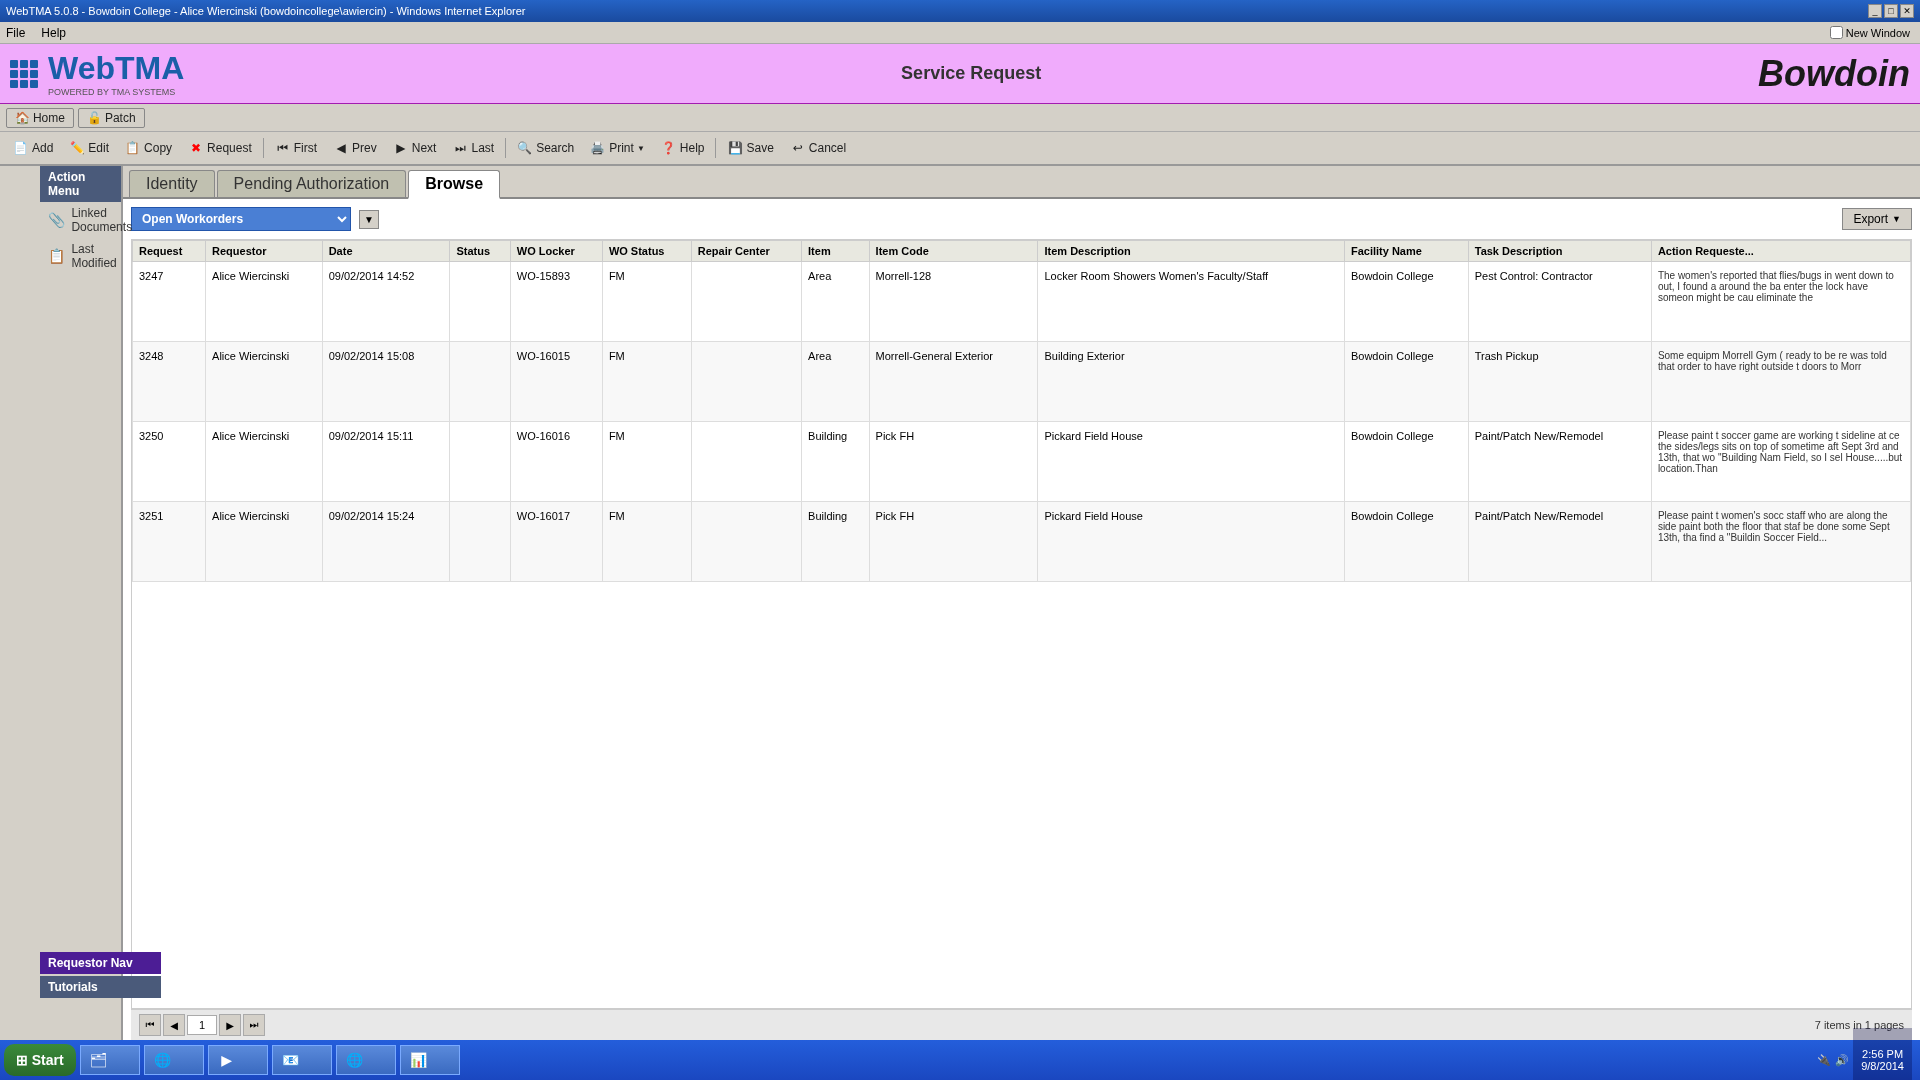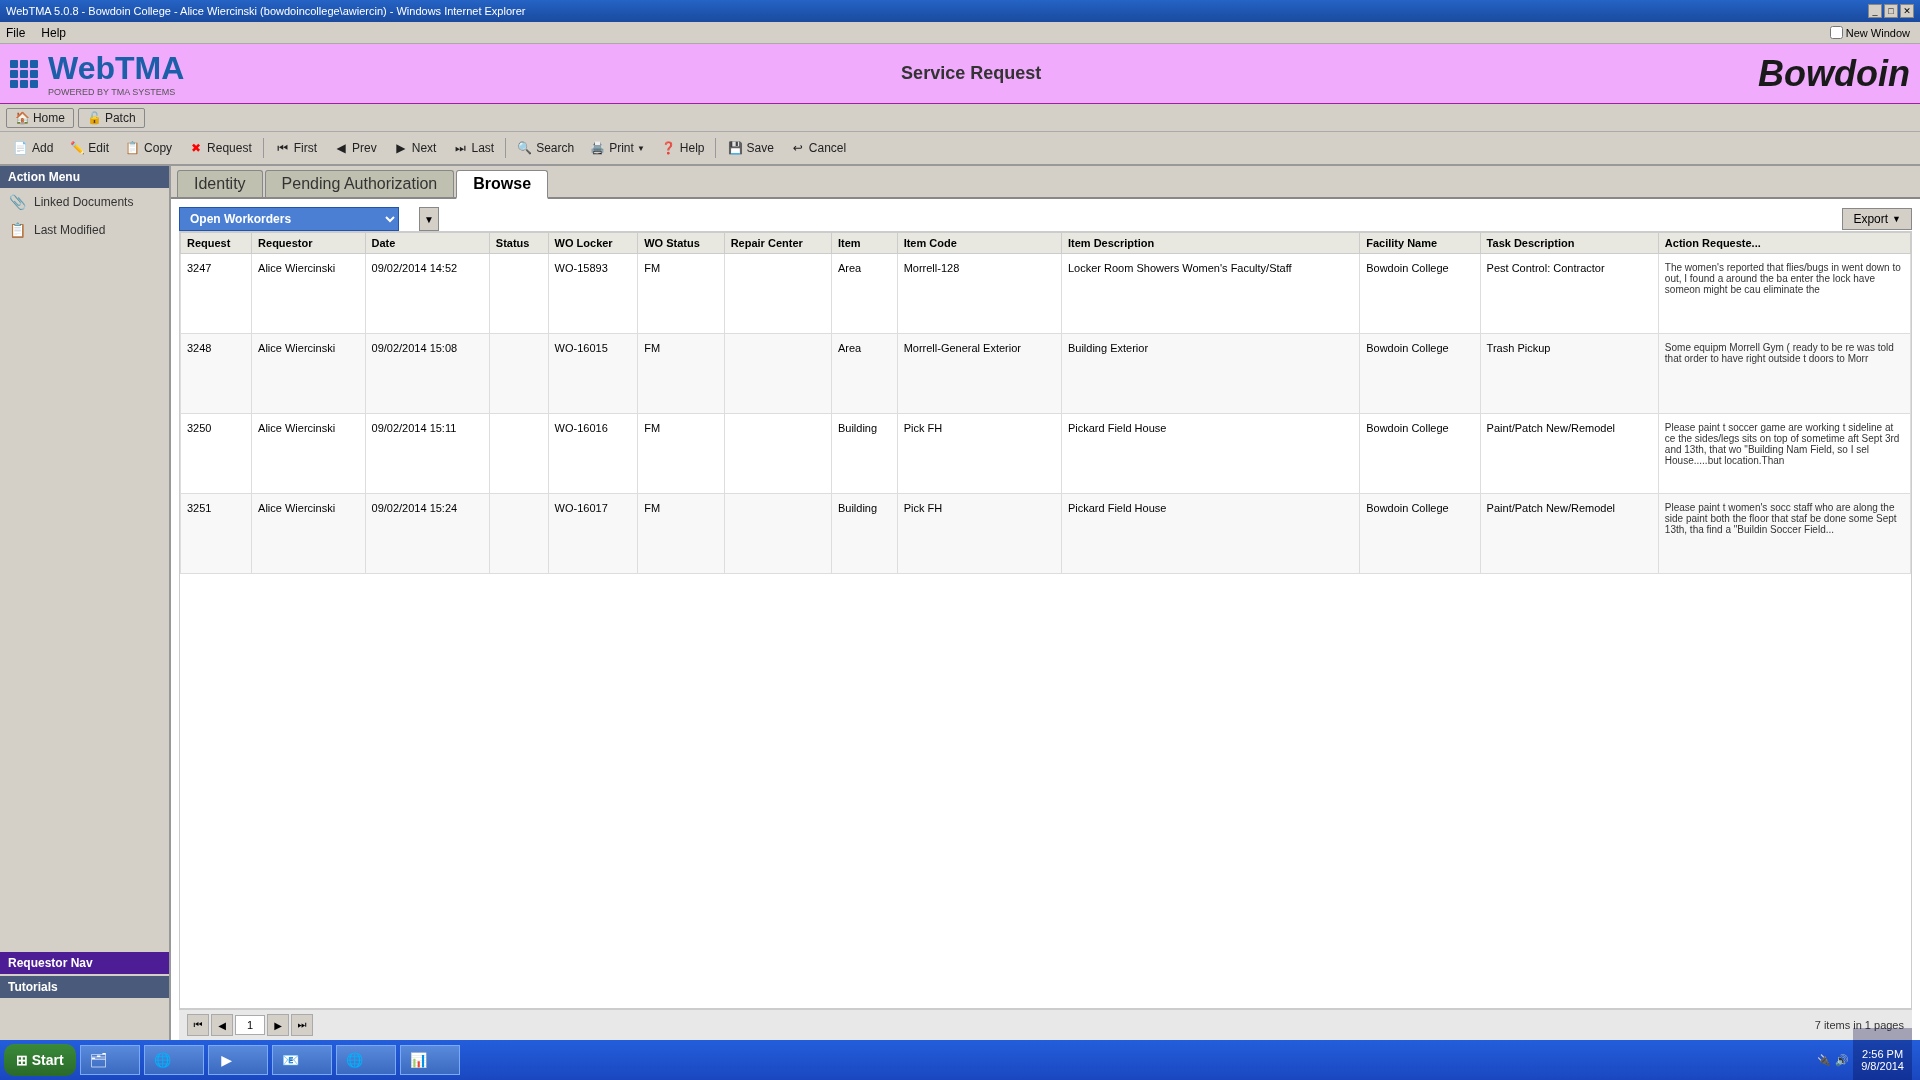--- a/index.html
+++ b/index.html
@@ -147,24 +147,25 @@
     }
 
     
     #main-layout {
       display: flex;
       height: calc(1080px - 22px - 22px - 60px - 34px - 28px - 32px);
     }
 
     
     #sidebar {
-      width: 171px;
+      width: 123px;
       background: #d4d0c8;
       border-right: 2px solid #999;
       flex-shrink: 0;
+      padding-left: 40px;
     }
     #sidebar-header {
       background: #4a5a7a;
       color: white;
       padding: 4px 8px;
       font-weight: bold;
       font-size: 12px;
     }
     .sidebar-item {
       display: flex;
@@ -240,21 +241,23 @@
       flex: 1;
       overflow: hidden;
       display: flex;
       flex-direction: column;
       padding: 8px;
     }
 
     
     #filter-bar {
       display: flex;
-      gap: 20px;
+      align-items: center;
+      gap: 8px;
+      margin-bottom: 8px;
     }
     #filter-select {
       background: #4a7fd4;
       color: white;
       border: 1px solid #2255aa;
       padding: 3px 6px;
       font-size: 12px;
       font-weight: bold;
       width: 220px;
       cursor: pointer;

